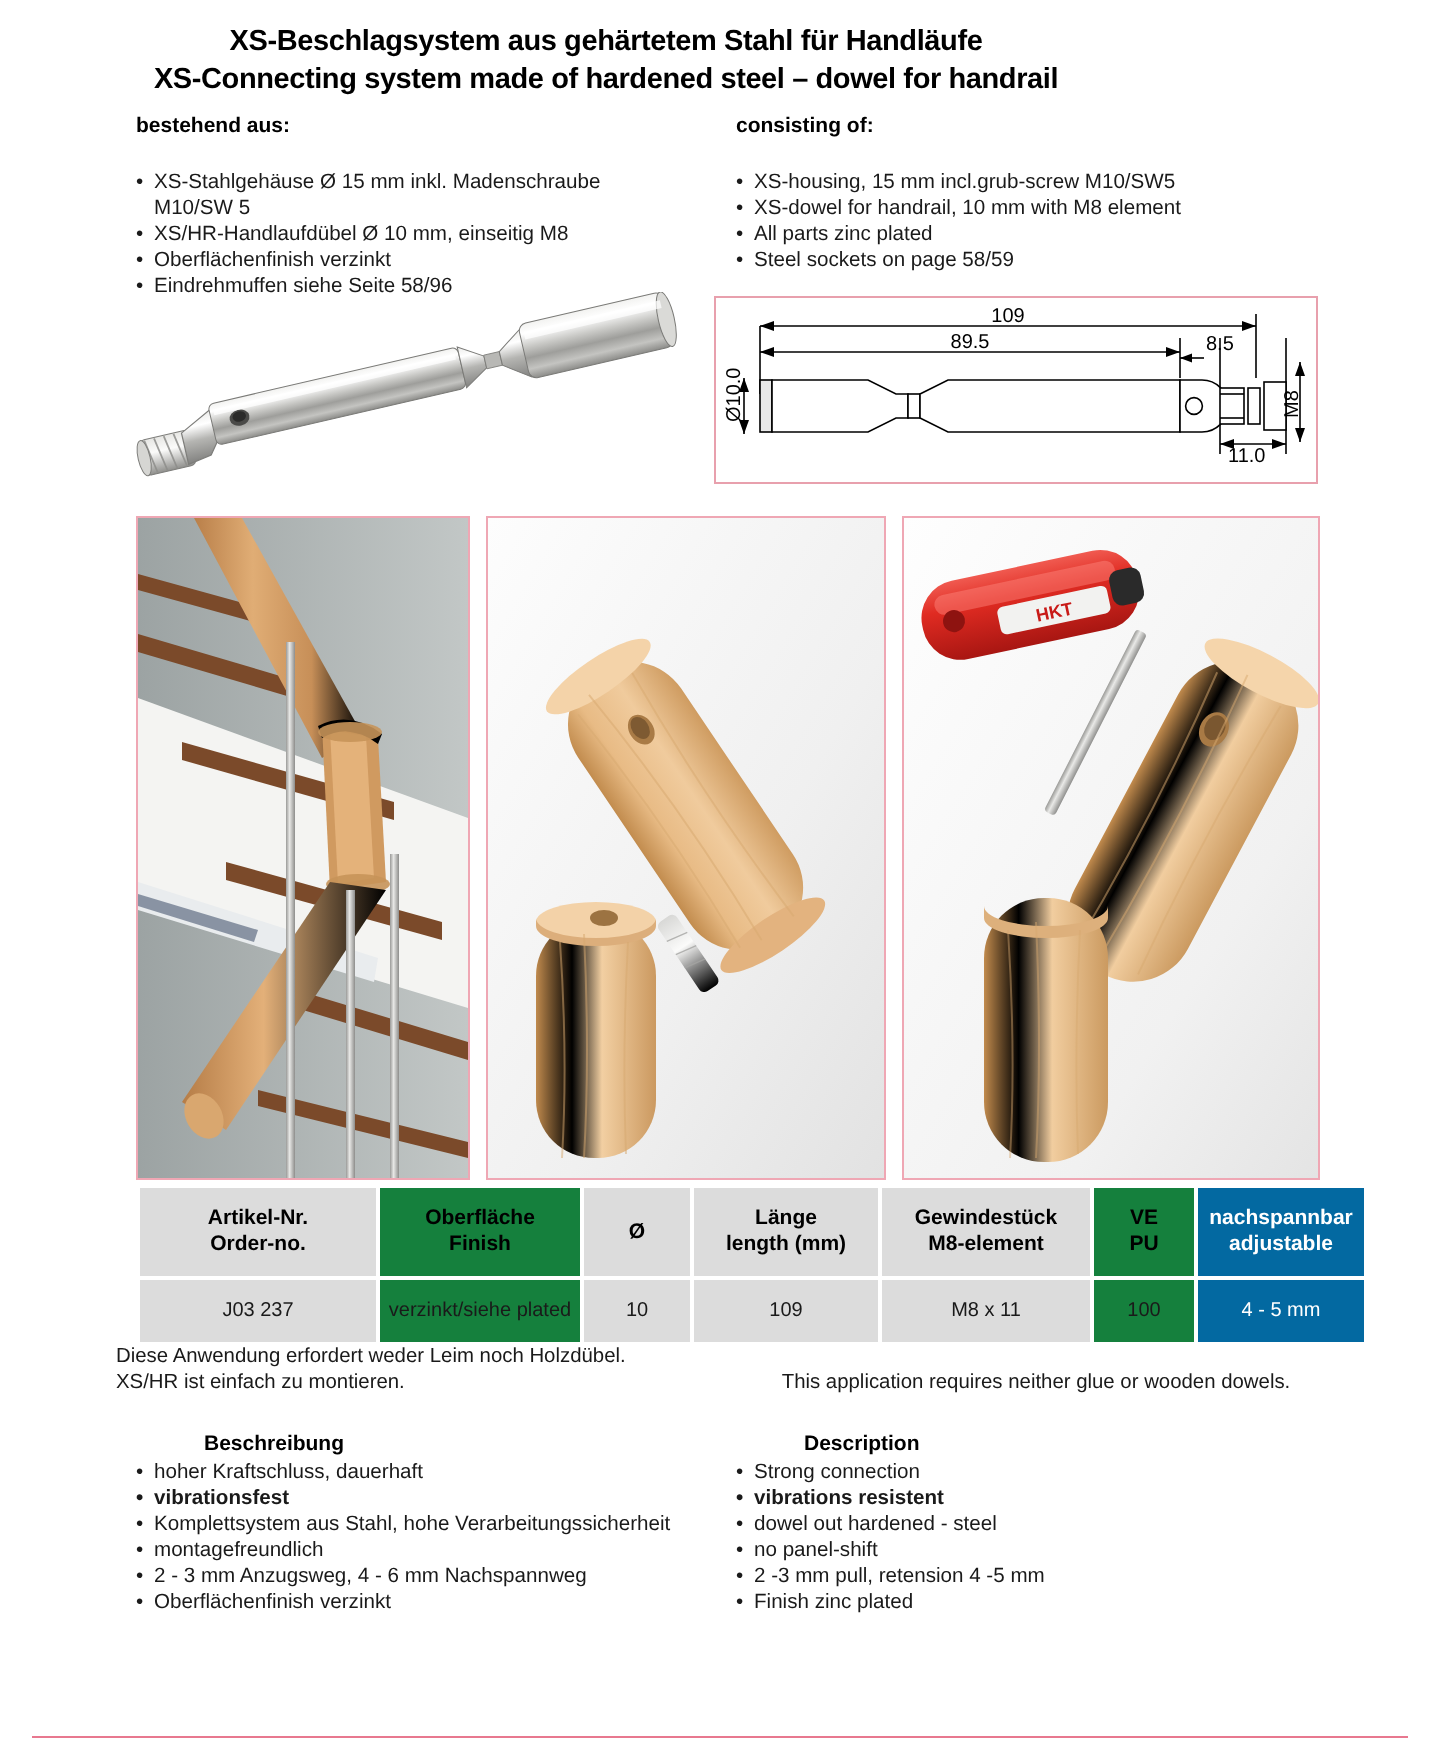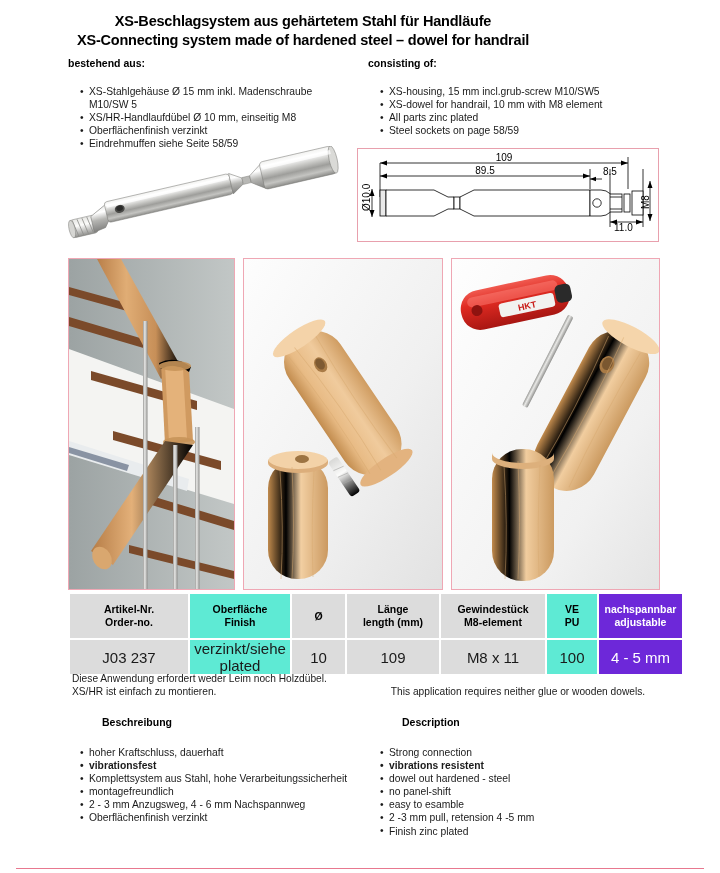--- a/index.html
+++ b/index.html
@@ -35,21 +35,21 @@
   .col-left  { position: absolute; left: 68px;  top: 57px; width: 290px; }
   .col-right { position: absolute; left: 368px; top: 57px; width: 295px; }
   .col-head {
     font-size: 10.5px;
     font-weight: bold;
     color: #000;
     margin-bottom: 16px;
   }
   ul.bullets {
     list-style: none;
-    margin: 12px;
+    margin: 0;
     padding: 0;
   }
   ul.bullets li {
     font-size: 10.3px;
     line-height: 13.1px;
     padding-left: 9px;
     position: relative;
     color: #1a1a1a;
   }
   ul.bullets li::before {
@@ -115,33 +115,33 @@
     height: 44px;
     font-size: 10.5px;
     font-weight: bold;
     line-height: 13px;
     text-align: center;
     vertical-align: middle;
     color: #000;
   }
   .spec-table td {
     height: 31px;
-    font-size: 15px;
+    font-size: 10px;
     text-align: center;
     vertical-align: middle;
     color: #1a1a1a;
   }
   .bg-gray  { background: #dcdcdc; }
-  .bg-pink  { background: #5eead4; }
-  .bg-red   { background: #6d28d9; color: #ffffff !important; }
+  .bg-pink  { background: #15803d; }
+  .bg-red   { background: #0369a1; color: #ffffff !important; }
 
   
   .note-de {
     position: absolute;
-    left: 72px; top: 672px;
+    left: 58px; top: 672px;
     width: 300px;
     font-size: 10.2px;
     line-height: 13.2px;
     color: #1a1a1a;
   }
   .note-en {
     position: absolute;
     left: 368px; top: 685px;
     width: 300px;
     font-size: 10.2px;
@@ -150,21 +150,21 @@
     text-align: center;
   }
 
   
   .desc-left  { position: absolute; left: 68px;  top: 716px; width: 300px; }
   .desc-right { position: absolute; left: 368px; top: 716px; width: 300px; }
   .desc-head {
     font-size: 10.5px;
     font-weight: bold;
     color: #000;
-    margin-bottom: 18px;
+    margin-bottom: 2px;
     padding-left: 34px;
   }
   ul.bullets li.strong { font-weight: bold; }
 
   
   .bottom-rule {
     position: absolute;
     left: 16px; top: 868px;
     width: 688px; height: 1px;
     background: #e8788f;
@@ -178,21 +178,21 @@
   <div class="title-line">XS-Connecting system made of hardened steel – dowel for handrail</div>
 </div>
 
 <div class="col-left">
   <div class="col-head">bestehend aus:</div>
   <ul class="bullets">
     <li>XS-Stahlgehäuse Ø 15 mm inkl. Madenschraube</li>
     <li class="cont">M10/SW 5</li>
     <li>XS/HR-Handlaufdübel Ø 10 mm, einseitig M8</li>
     <li>Oberflächenfinish verzinkt</li>
-    <li>Eindrehmuffen siehe Seite 58/59</li>
+    <li>Eindrehmuffen siehe Seite 58/96</li>
   </ul>
 </div>
 
 <div class="col-right">
   <div class="col-head">consisting of:</div>
   <ul class="bullets">
     <li>XS-housing, 15 mm incl.grub-screw M10/SW5</li>
     <li>XS-dowel for handrail, 10 mm with M8 element</li>
     <li>All parts zinc plated</li>
     <li>Steel sockets on page 58/59</li>
@@ -572,19 +572,18 @@
   </ul>
 </div>
 
 <div class="desc-right">
   <div class="desc-head">Description</div>
   <ul class="bullets">
     <li>Strong connection</li>
     <li class="strong">vibrations resistent</li>
     <li>dowel out hardened - steel</li>
     <li>no panel-shift</li>
-    <li>easy to esamble</li>
     <li>2 -3 mm pull, retension 4 -5 mm</li>
     <li>Finish zinc plated</li>
   </ul>
 </div>
 
 <div class="bottom-rule"></div>
 
 </body></html>

